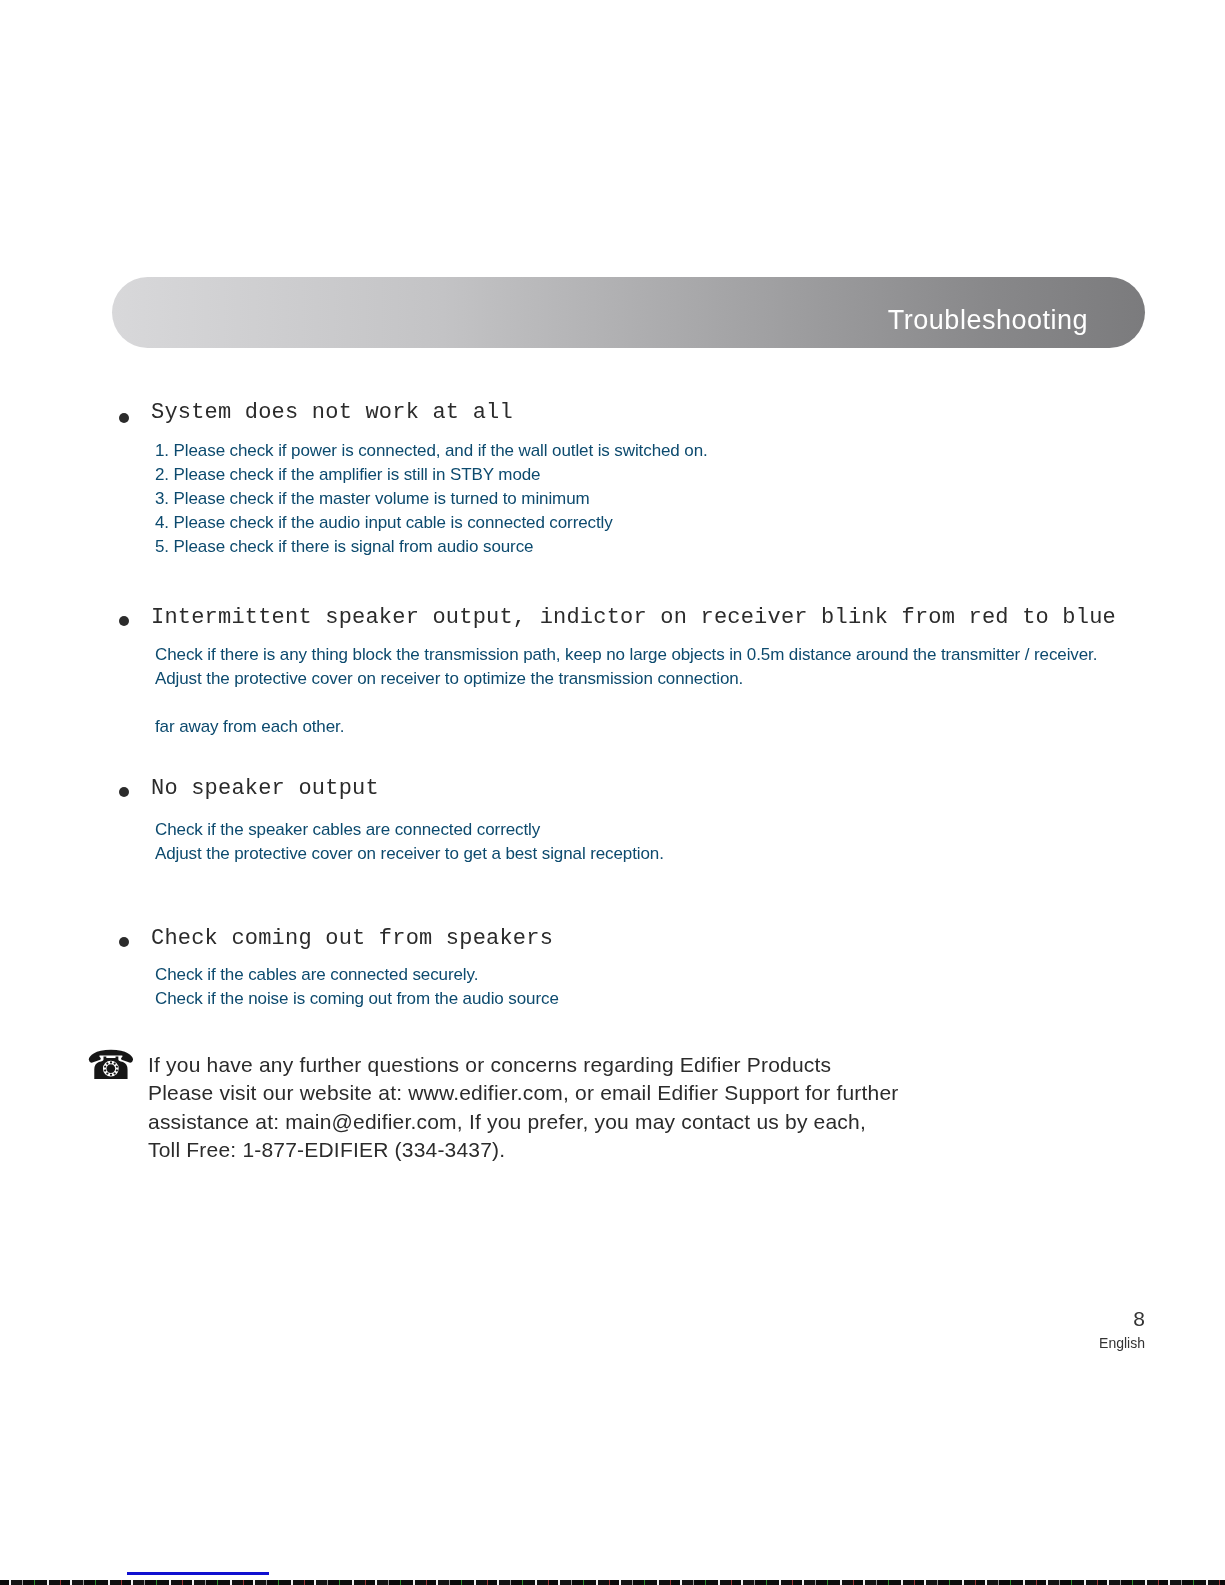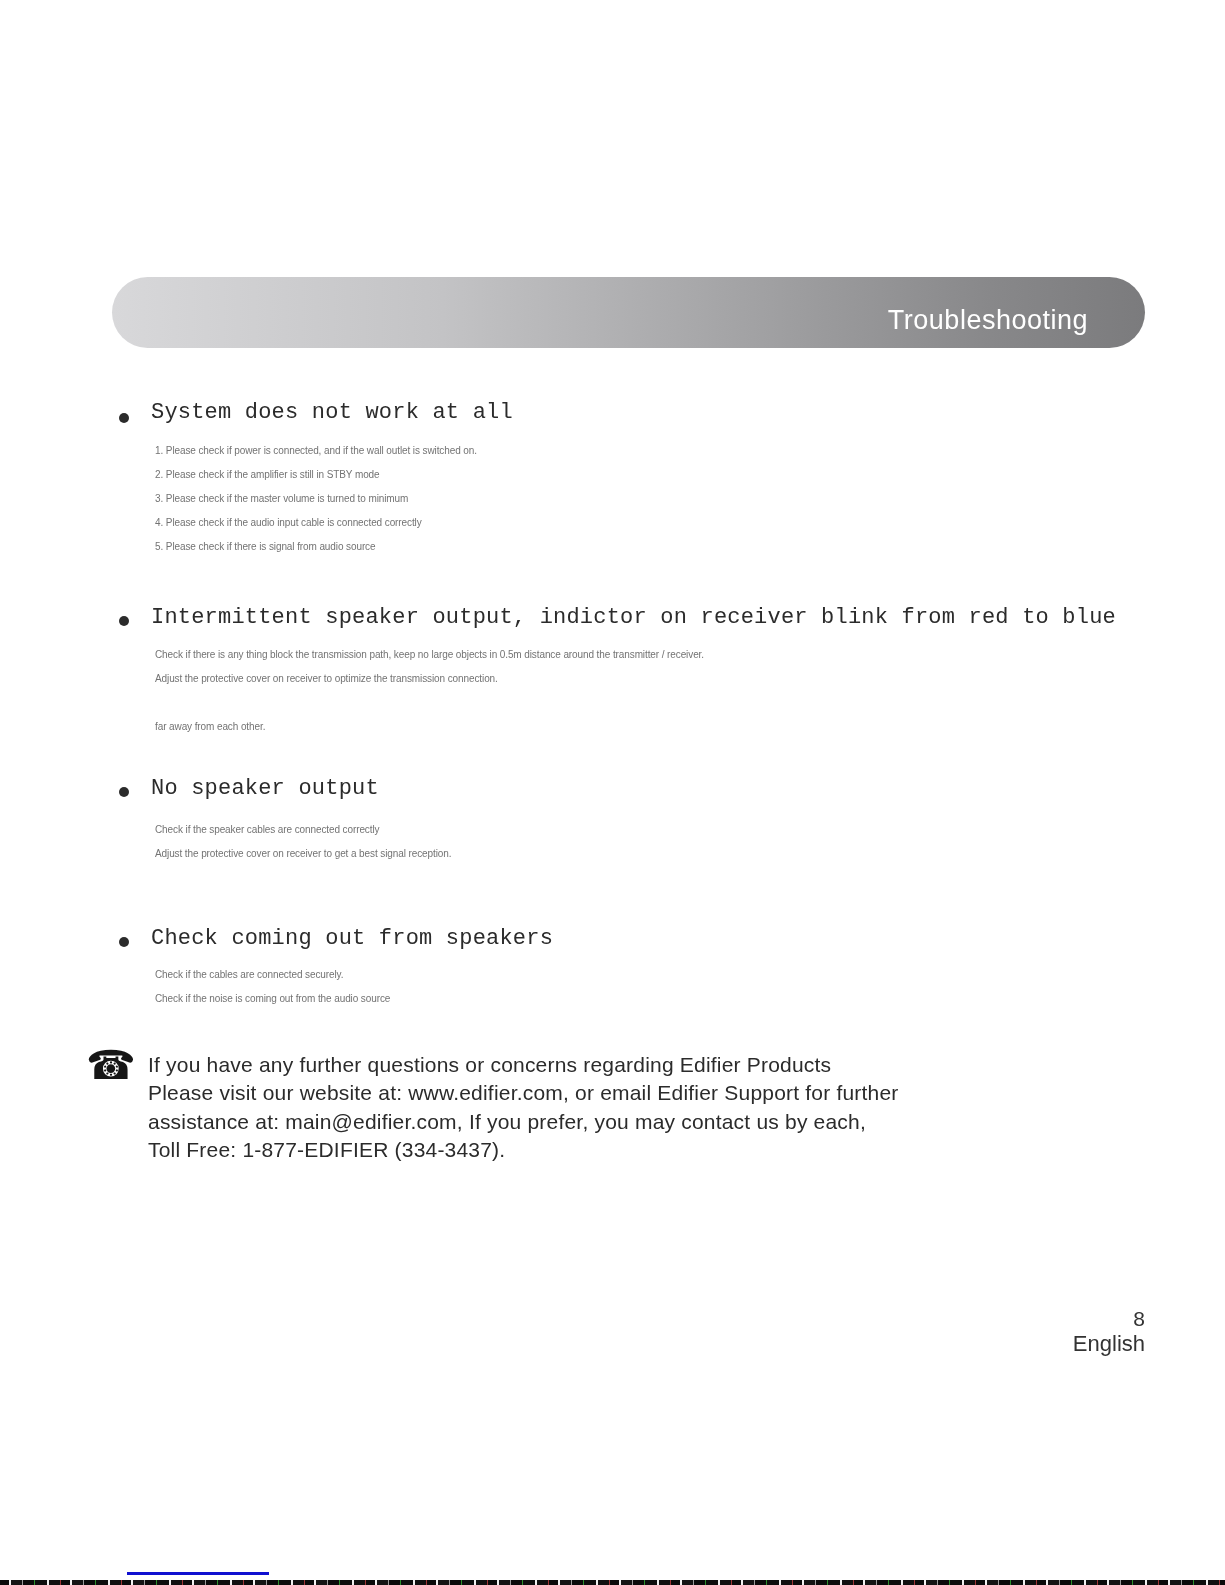--- a/index.html
+++ b/index.html
@@ -45,23 +45,23 @@
     font-size: 22px;
     letter-spacing: 0.2px;
     color: #2b2b2b;
     white-space: nowrap;
     line-height: 26px;
     font-family: Liberation Mono, monospace;
   }
   .ln {
     position: absolute;
     left: 155px;
-    font-size: 10px;
+    font-size: 17px;
     letter-spacing: -0.1px;
-    color: #737373;
+    color: #0c4a6e;
     white-space: nowrap;
     line-height: 19px;
     text-align: center;
   }
 
   
   .phone-icon {
     position: absolute;
     left: 86px; top: 1044px;
     font-size: 40px; line-height: 42px;
@@ -78,21 +78,21 @@
   }
 
   
   .footer {
     position: absolute;
     right: 80px; top: 1305px;
     text-align: right;
     color: #333333;
   }
   .footer .pageno { font-size: 21px; line-height: 27px; }
-  .footer .lang  { font-size: 22px; line-height: 23px; }
+  .footer .lang  { font-size: 14px; line-height: 23px; }
 
   
   .blue-line {
     position: absolute;
     left: 127px; top: 1572px;
     width: 142px; height: 3px;
     background: #1010d0;
   }
   .noise-strip {
     position: absolute;

